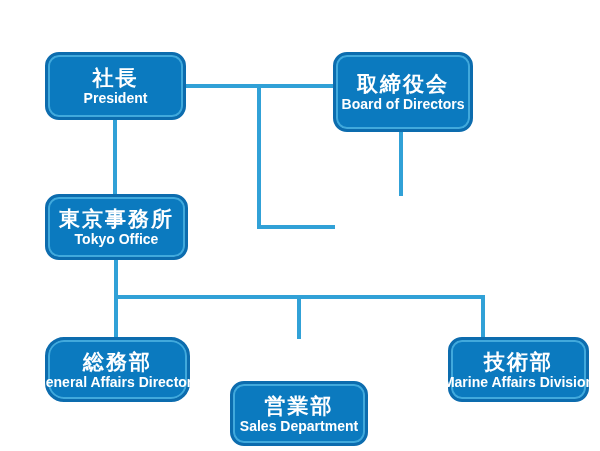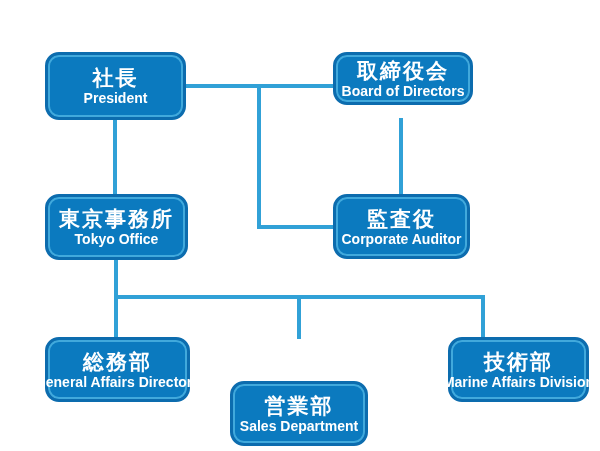--- a/index.html
+++ b/index.html
@@ -46,24 +46,24 @@
     white-space: nowrap;
   }
   .node .subtitle {
     font-size: 14px;
     font-weight: bold;
     line-height: 1;
     white-space: nowrap;
   }
   
   .n-president { left: 45px;  top: 52px;  width: 141px; height: 68px; }
-  .n-board     { left: 333px; top: 52px;  width: 140px; height: 53px; }
+  .n-board     { left: 333px; top: 52px;  width: 140px; height: 80px; }
   .n-tokyo     { left: 45px;  top: 194px; width: 143px; height: 66px; }
   .n-auditor   { left: 333px; top: 194px; width: 137px; height: 65px; }
-  .n-soumu     { left: 45px;  top: 337px; width: 145px; height: 65px; }
+  .n-soumu     { left: 45px;  top: 337px; width: 145px; height: 65px; border-radius: 19px; }
   .n-eigyo     { left: 230px; top: 337px; width: 138px; height: 65px; margin-top: 44px; }
   .n-gijutsu   { left: 412px; top: 337px; width: 141px; height: 65px; margin-left: 36px; }
   
   .l-pres-board      { left: 184px; top: 84px;  width: 150px; height: 4px; }
   .l-mid-vert        { left: 257px; top: 86px;  width: 4px;   height: 141px; }
   .l-mid-horiz       { left: 257px; top: 225px; width: 78px;  height: 4px; }
   .l-pres-tokyo      { left: 113px; top: 118px; width: 4px;   height: 78px; }
   .l-board-auditor   { left: 399px; top: 118px; width: 4px;   height: 78px; }
   .l-tokyo-down      { left: 114px; top: 258px; width: 4px;   height: 81px; }
   .l-bottom-horiz    { left: 114px; top: 295px; width: 371px; height: 4px; }
@@ -93,24 +93,20 @@
   <div class="node n-board">
     <div class="title">取締役会</div>
     <div class="subtitle">Board of Directors</div>
   </div>
 
   <div class="node n-tokyo">
     <div class="title">東京事務所</div>
     <div class="subtitle">Tokyo Office</div>
   </div>
 
-  <div class="node n-auditor">
-    <div class="title">監査役</div>
-    <div class="subtitle">Corporate Auditor</div>
-  </div>
 
   <div class="node n-soumu">
     <div class="title">総務部</div>
     <div class="subtitle">General Affairs Directors</div>
   </div>
 
   <div class="node n-eigyo">
     <div class="title">営業部</div>
     <div class="subtitle">Sales Department</div>
   </div>

